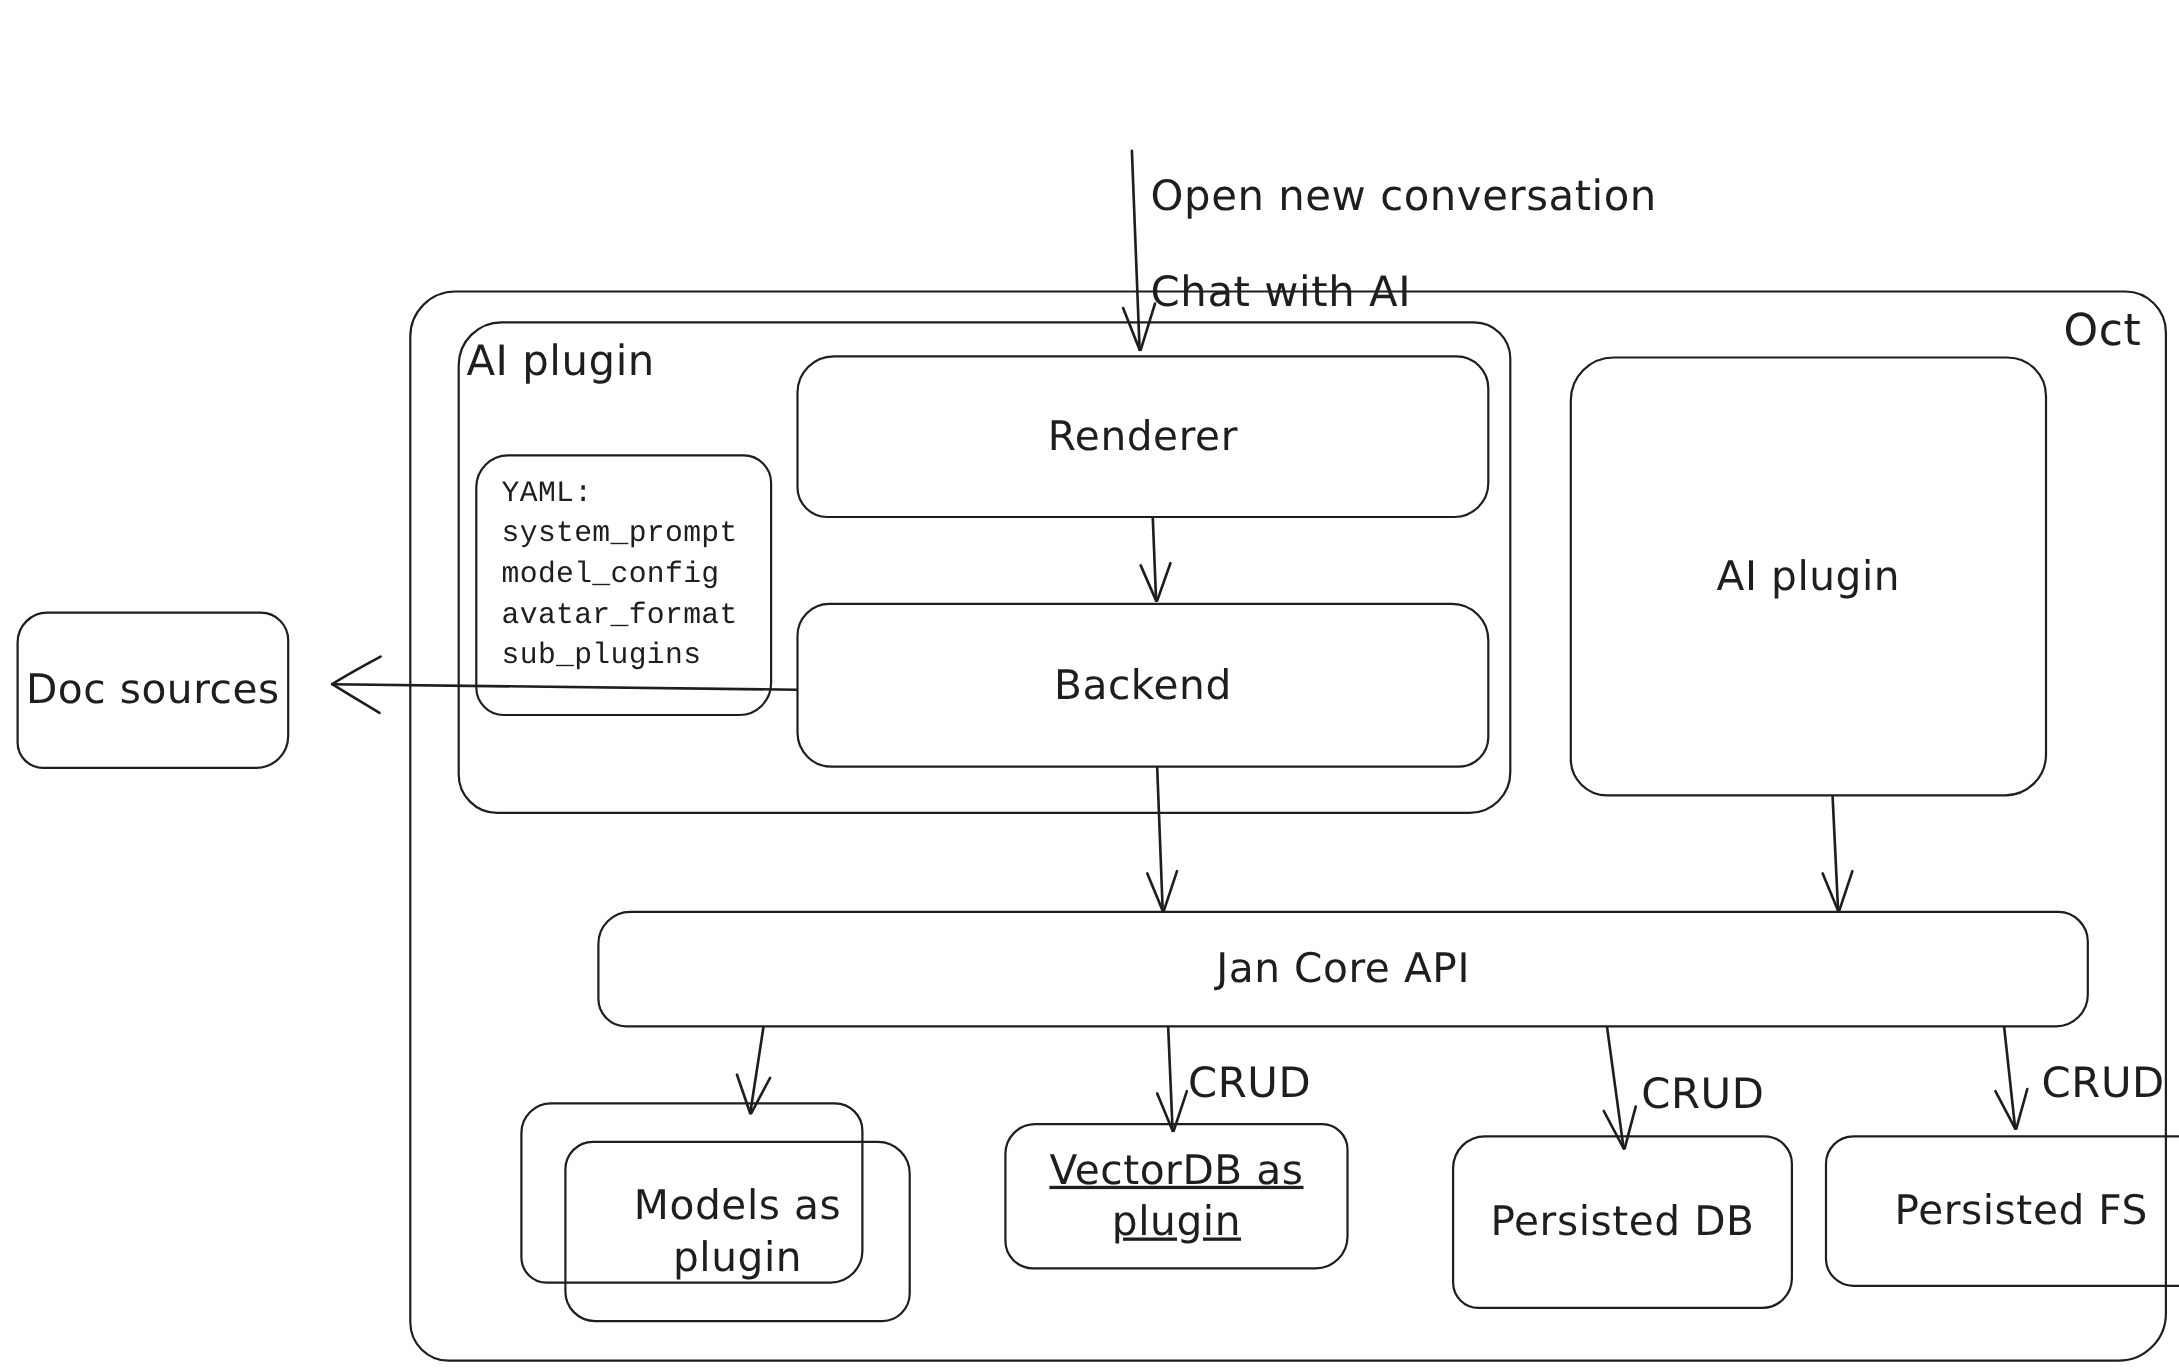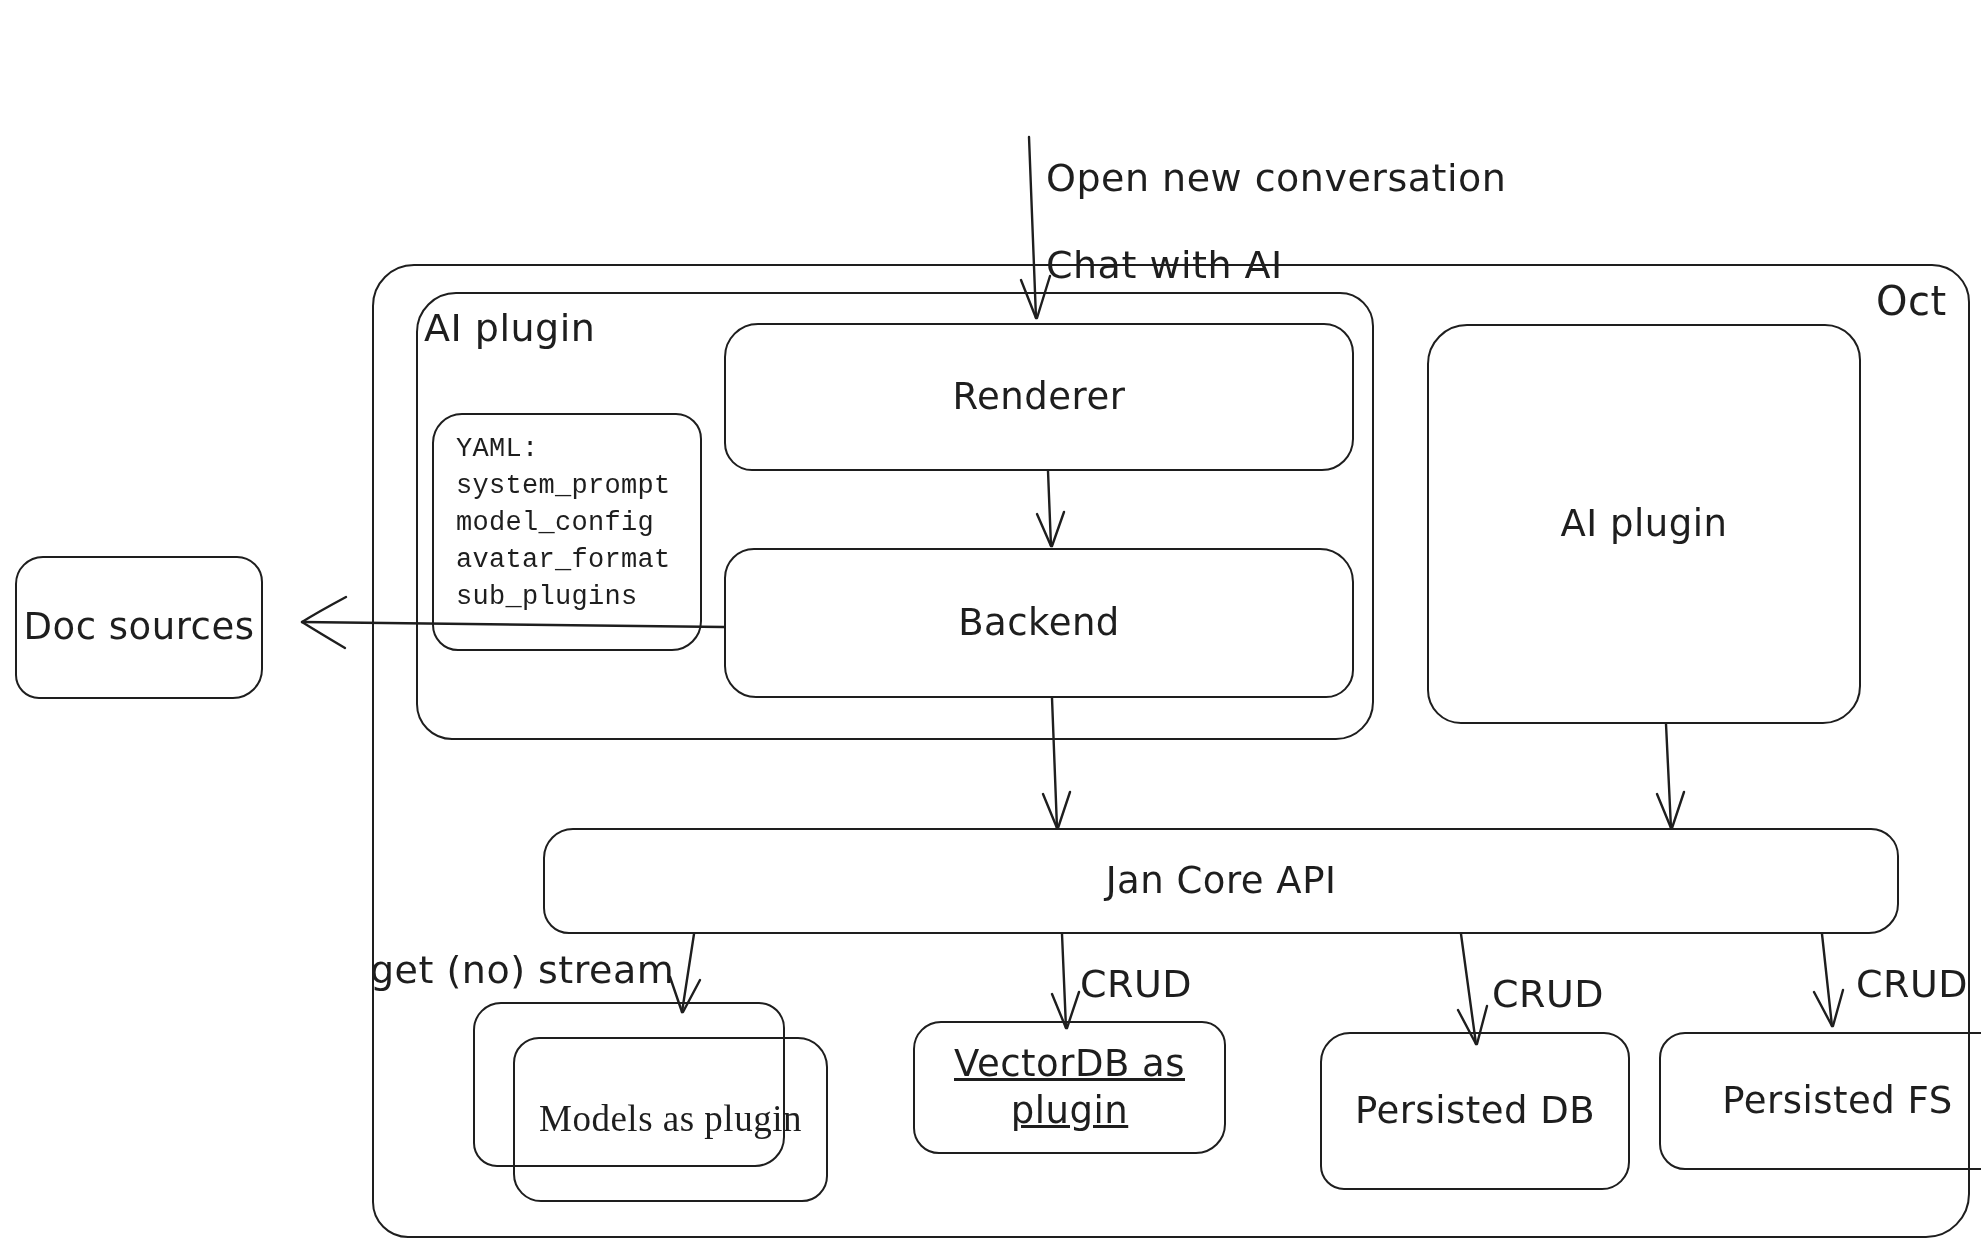--- a/index.html
+++ b/index.html
@@ -94,39 +94,38 @@
   <div class="box node-label-box" style="left:1427px; top:324px; width:434px; height:400px; border-radius:40px 36px 38px 34px;">
     <span class="node-label">AI plugin</span>
   </div>
 
   <div class="box node-label-box" style="left:543px; top:828px; width:1356px; height:106px; border-radius:30px 28px 30px 26px;">
     <span class="node-label">Jan Core API</span>
   </div>
 
   <div class="box" style="left:473px; top:1002px; width:312px; height:165px; border-radius:28px 26px 30px 24px;"></div>
   <div class="box node-label-box" style="left:513px; top:1037px; width:315px; height:165px; border-radius:26px 30px 26px 28px;">
-    <span class="node-label" style="max-width:270px;font-family:Liberation Serif, serif;">Models as plugin</span>
+    <span class="node-label" style="max-width:270px;">Models as plugin</span>
   </div>
 
   <div class="box node-label-box" style="left:913px; top:1021px; width:313px; height:133px; border-radius:28px 24px 30px 26px;">
     <span class="node-label" style="max-width:280px;text-decoration:underline;">VectorDB as plugin</span>
   </div>
 
   <div class="box node-label-box" style="left:1320px; top:1032px; width:310px; height:158px; border-radius:30px 26px 28px 24px;">
     <span class="node-label">Persisted DB</span>
   </div>
 
   <div class="box node-label-box" style="left:1659px; top:1032px; width:357px; height:138px; border-radius:26px 30px 28px 26px;">
     <span class="node-label">Persisted FS</span>
   </div>
 
   <span class="float-label" style="left:1046px; top:156px;">Open new conversation</span>
   <span class="float-label" style="left:1046px; top:195px;margin-top:48px;">Chat with AI</span>
 
-  <span class="float-label" style="left:370px; top:948px;">get (no) stream</span>
 
   <span class="float-label" style="left:1080px; top:962px;">CRUD</span>
 
   <span class="float-label" style="left:1492px; top:972px;">CRUD</span>
 
   <span class="float-label" style="left:1856px; top:962px;">CRUD</span>
 
   <svg class="arrows" viewBox="0 0 1981 1246">
 
     <g>

